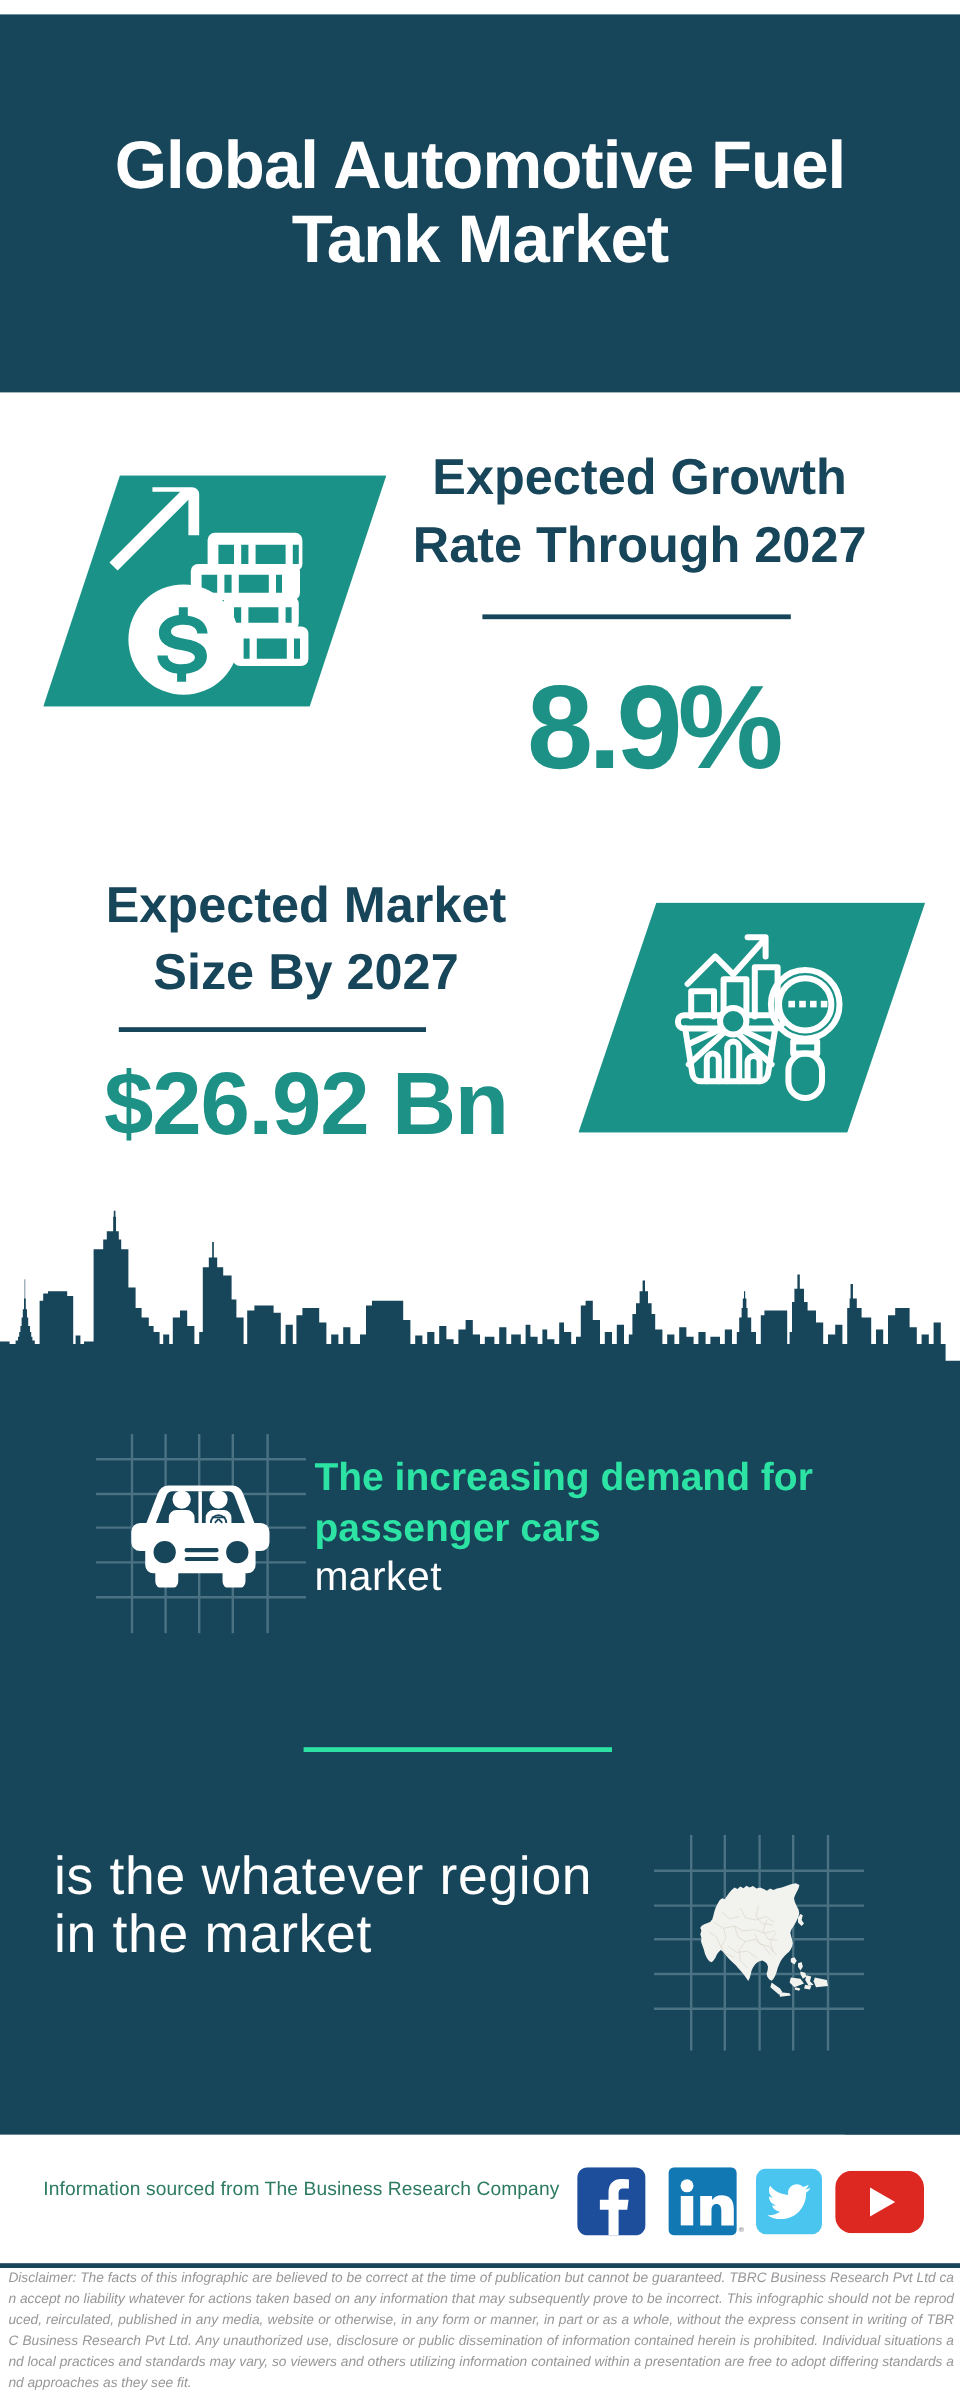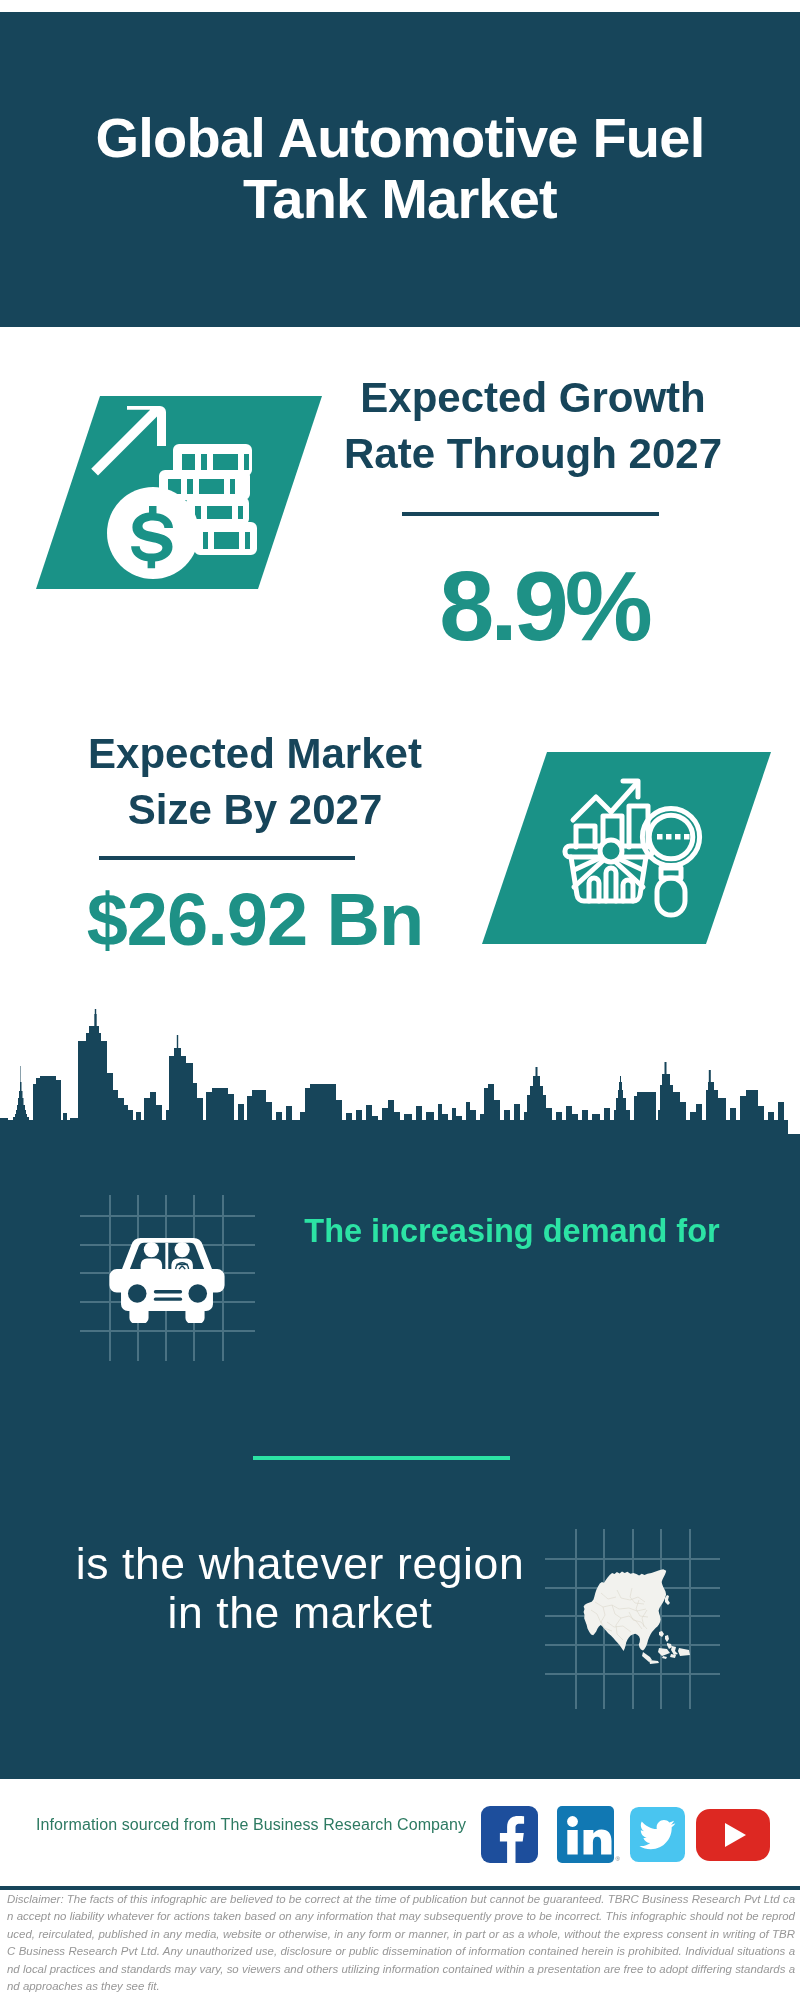--- a/index.html
+++ b/index.html
@@ -34,21 +34,21 @@
   .s2-rule{left:99px;top:856px;width:256px;}
   .s2-value{left:-25px;top:883px;width:560px;font-size:74px;line-height:74px;}
 
   
   .dark-panel{left:0;top:1142px;width:800px;height:637px;background:#17455a;}
   .skyline{left:0;top:1005px;width:800px;height:143px;display:block;}
 
   
   .grid1{left:80px;top:1195px;width:180px;height:170px;}
   .iconcar{left:106px;top:1225px;width:122px;height:98px;}
-  .feat-text{text-align:center;color:#ffffff;}
+  .feat-text{color:#ffffff;}
   .feat-hi{color:#2ce3a4;font-weight:bold;letter-spacing:0px;}
   .f1-text > div:not(.feat-hi){letter-spacing:0.4px;font-size:34px;}
   .f2-text > div:not(.feat-hi){letter-spacing:0.6px;font-size:44.5px;}
   .green-rule{background:#2ce3a4;height:4px;left:253px;top:1456px;width:257px;}
 
   .f1-text{left:262px;top:1211px;width:500px;font-size:32.5px;line-height:41.5px;}
   .f2-text{left:45px;top:1539px;width:510px;font-size:43px;line-height:49px;}
 
   
   .grid2{left:545px;top:1529px;width:180px;height:180px;}
@@ -183,20 +183,22 @@
     <g fill="#17455a">
       <circle cx="32" cy="70" r="9.5"></circle>
       <circle cx="94" cy="70" r="9.5"></circle>
       <rect x="49" y="66.5" width="29" height="3.5" rx="1.7"></rect>
       <rect x="49" y="74" width="29" height="3.5" rx="1.7"></rect>
     </g>
   </svg>
 
   <div class="abs feat-text f1-text">
     <div class="feat-hi">The increasing demand for</div>
+    <div class="feat-hi">passenger cars</div>
+    <div>market</div>
   </div>
   <div class="abs green-rule"></div>
 
   <svg class="abs grid2" viewBox="0 0 180 180">
     <g stroke="#4a7283" stroke-width="2" fill="none">
       <line x1="31" y1="0" x2="31" y2="180"></line>
       <line x1="59" y1="0" x2="59" y2="180"></line>
       <line x1="88" y1="0" x2="88" y2="180"></line>
       <line x1="116" y1="0" x2="116" y2="180"></line>
       <line x1="145" y1="0" x2="145" y2="180"></line>

